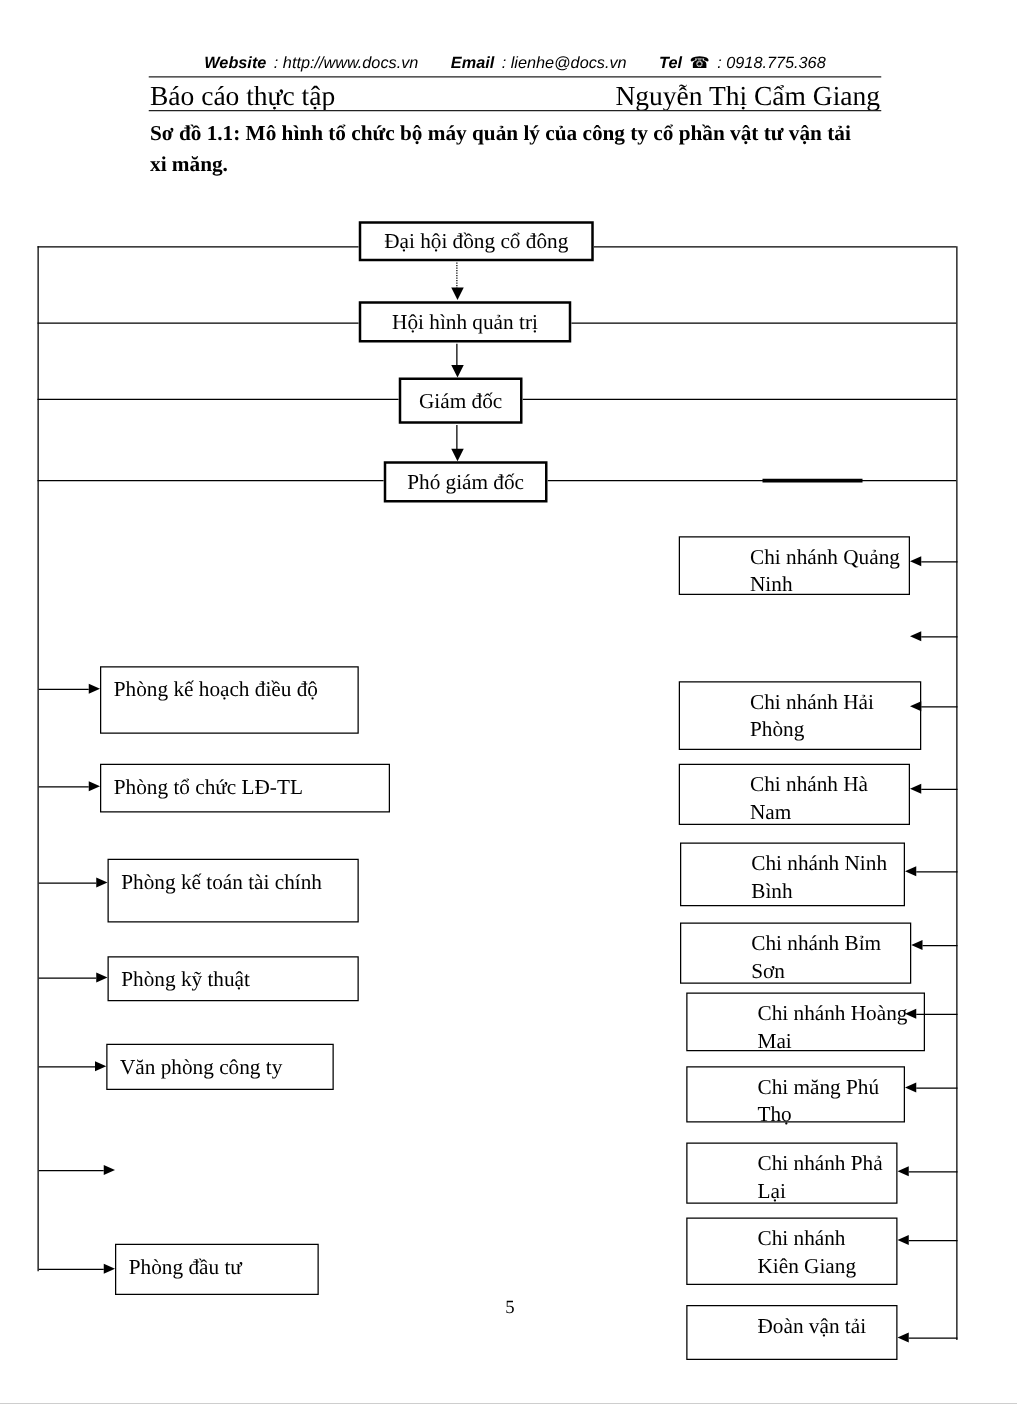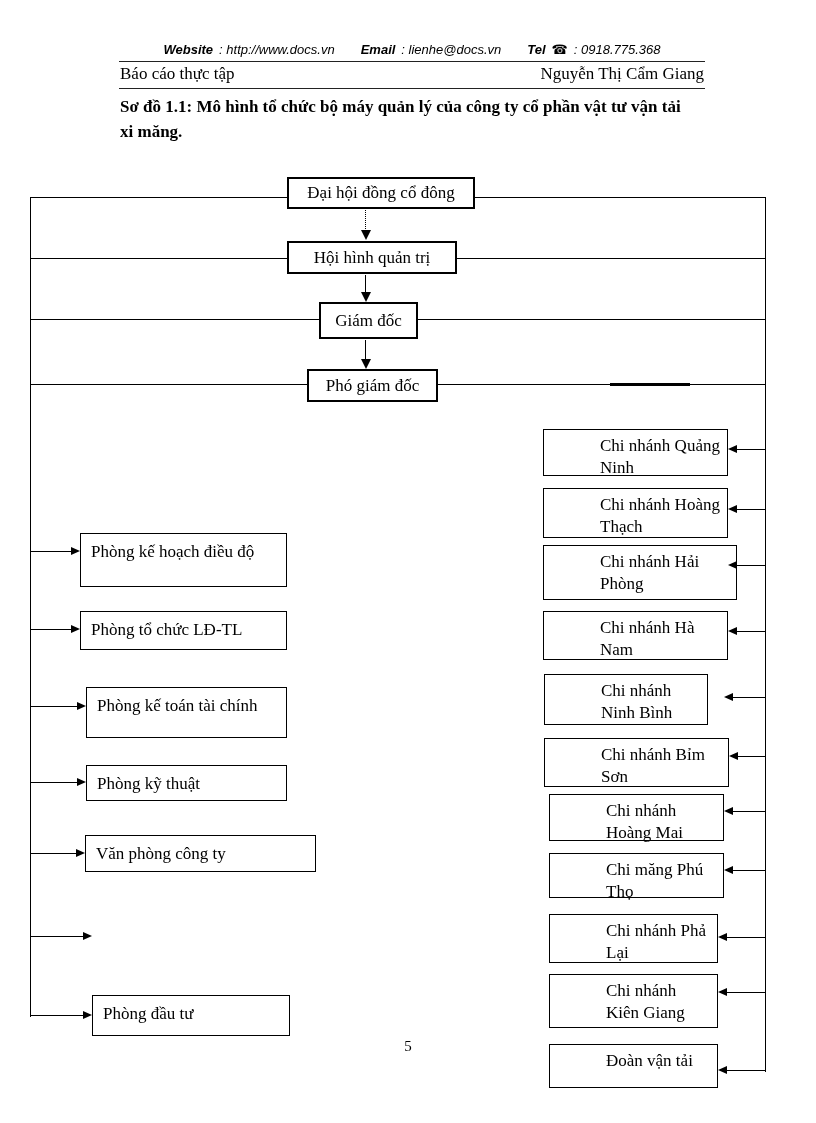--- a/index.html
+++ b/index.html
@@ -12,21 +12,21 @@
   
   .hdr-line1 {
     position:absolute; left:120px; top:42px; width:584px;
     display:flex; justify-content:center; align-items:baseline; gap:6px;
     font-family:"Liberation Sans","DejaVu Sans",sans-serif;
     font-style:italic; font-size:13px; white-space:nowrap;
   }
   .hdr-line1 .lbl { font-weight:700; }
   .hdr-line1 .gap { display:inline-block; width:14px; }
   .hdr-rule { position:absolute; left:119px; width:586px; height:0; border-top:1.4px solid #222; }
-  .hdr-line2 { position:absolute; left:120px; top:64px; width:584px; display:flex; justify-content:space-between; font-size:17px; }
+  .hdr-line2 { position:absolute; left:120px; top:64px; width:584px; display:flex; justify-content:space-between; font-size:22px; }
   
   .fig-title {
     position:absolute; left:120px; top:95px; width:568px;
     font-size:17px; font-weight:700; line-height:1.45;
   }
   
   .hline { position:absolute; height:1.4px; background:#000; }
   .hline.thick { height:2.6px; }
   .vline { position:absolute; width:1.4px; background:#000; }
   .vshaft { position:absolute; width:0; border-left:1.5px solid #000; }
@@ -102,90 +102,87 @@
   <div class="tri-down" style="left:361px;top:292px;"></div>
   <div class="vshaft" style="left:365px;top:340px;height:20px;"></div>
   <div class="tri-down" style="left:361px;top:359px;"></div>
 
   <div class="box dept" style="left:80px;top:533px;width:207px;height:54px;">
     <span>Phòng kế hoạch điều độ</span>
   </div>
   <div class="hline" style="top:551px;left:31px;width:40px;"></div>
   <div class="tri-right" style="left:71px;top:547px;"></div>
 
-  <div class="box dept" style="left:80px;top:611px;width:207px;height:39px;">
+  <div class="box dept" style="left:80px;top:611px;width:232px;height:39px;">
     <span>Phòng tổ chức LĐ-TL</span>
   </div>
   <div class="hline" style="top:629px;left:31px;width:40px;"></div>
   <div class="tri-right" style="left:71px;top:625px;"></div>
 
   <div class="box dept" style="left:86px;top:687px;width:201px;height:51px;">
     <span>Phòng kế toán tài chính</span>
   </div>
   <div class="hline" style="top:706px;left:31px;width:46px;"></div>
   <div class="tri-right" style="left:77px;top:702px;"></div>
 
   <div class="box dept" style="left:86px;top:765px;width:201px;height:36px;">
     <span>Phòng kỹ thuật</span>
   </div>
   <div class="hline" style="top:782px;left:31px;width:46px;"></div>
   <div class="tri-right" style="left:77px;top:778px;"></div>
 
-  <div class="box dept" style="left:85px;top:835px;width:231px;height:37px;">
+  <div class="box dept" style="left:85px;top:835px;width:182px;height:37px;">
     <span>Văn phòng công ty</span>
   </div>
   <div class="hline" style="top:853px;left:31px;width:45px;"></div>
   <div class="tri-right" style="left:76px;top:849px;"></div>
 
   <div class="hline" style="top:936px;left:31px;width:52px;"></div>
   <div class="tri-right" style="left:83px;top:932px;"></div>
 
-  <div class="box dept" style="left:92px;top:995px;width:198px;height:41px;">
+  <div class="box dept" style="left:92px;top:995px;width:163px;height:41px;">
     <span>Phòng đầu tư</span>
   </div>
   <div class="hline" style="top:1015px;left:31px;width:52px;"></div>
   <div class="tri-right" style="left:83px;top:1011px;"></div>
 
   <div class="box branch" style="left:543px;top:429px;width:185px;height:47px;">
     <span class="txt">Chi nhánh Quảng Ninh</span>
   </div>
   <div class="hline" style="top:449px;left:737px;width:29px;"></div>
   <div class="tri-left" style="left:728px;top:445px;"></div>
 
-  <div class="box branch" style="left:543px;top:488px;width:185px;height:50px;">
-    <span class="txt">Chi nhánh Hoàng Thạch</span>
-  </div>
   <div class="hline" style="top:509px;left:737px;width:29px;"></div>
   <div class="tri-left" style="left:728px;top:505px;"></div>
 
   <div class="box branch" style="left:543px;top:545px;width:194px;height:55px;">
     <span class="txt">Chi nhánh Hải Phòng</span>
   </div>
   <div class="hline" style="top:565px;left:737px;width:29px;"></div>
   <div class="tri-left" style="left:728px;top:561px;"></div>
 
   <div class="box branch" style="left:543px;top:611px;width:185px;height:49px;">
     <span class="txt">Chi nhánh Hà Nam</span>
   </div>
   <div class="hline" style="top:631px;left:737px;width:29px;"></div>
   <div class="tri-left" style="left:728px;top:627px;"></div>
 
-  <div class="box branch" style="left:544px;top:674px;width:164px;height:51px;">
+  <div class="box branch" style="left:544px;top:674px;width:180px;height:51px;">
     <span class="txt">Chi nhánh Ninh Bình</span>
   </div>
   <div class="hline" style="top:697px;left:733px;width:33px;"></div>
   <div class="tri-left" style="left:724px;top:693px;"></div>
 
   <div class="box branch" style="left:544px;top:738px;width:185px;height:49px;">
     <span class="txt">Chi nhánh Bỉm Sơn</span>
   </div>
   <div class="hline" style="top:756px;left:738px;width:28px;"></div>
   <div class="tri-left" style="left:729px;top:752px;"></div>
 
-  <div class="box branch" style="left:549px;top:794px;width:175px;height:47px;">
+  <div class="box branch" style="left:549px;top:794px;width:191px;height:47px;">
     <span class="txt">Chi nhánh Hoàng Mai</span>
   </div>
   <div class="hline" style="top:811px;left:733px;width:33px;"></div>
   <div class="tri-left" style="left:724px;top:807px;"></div>
 
   <div class="box branch" style="left:549px;top:853px;width:175px;height:45px;">
     <span class="txt">Chi măng Phú Thọ</span>
   </div>
   <div class="hline" style="top:870px;left:733px;width:33px;"></div>
   <div class="tri-left" style="left:724px;top:866px;"></div>

